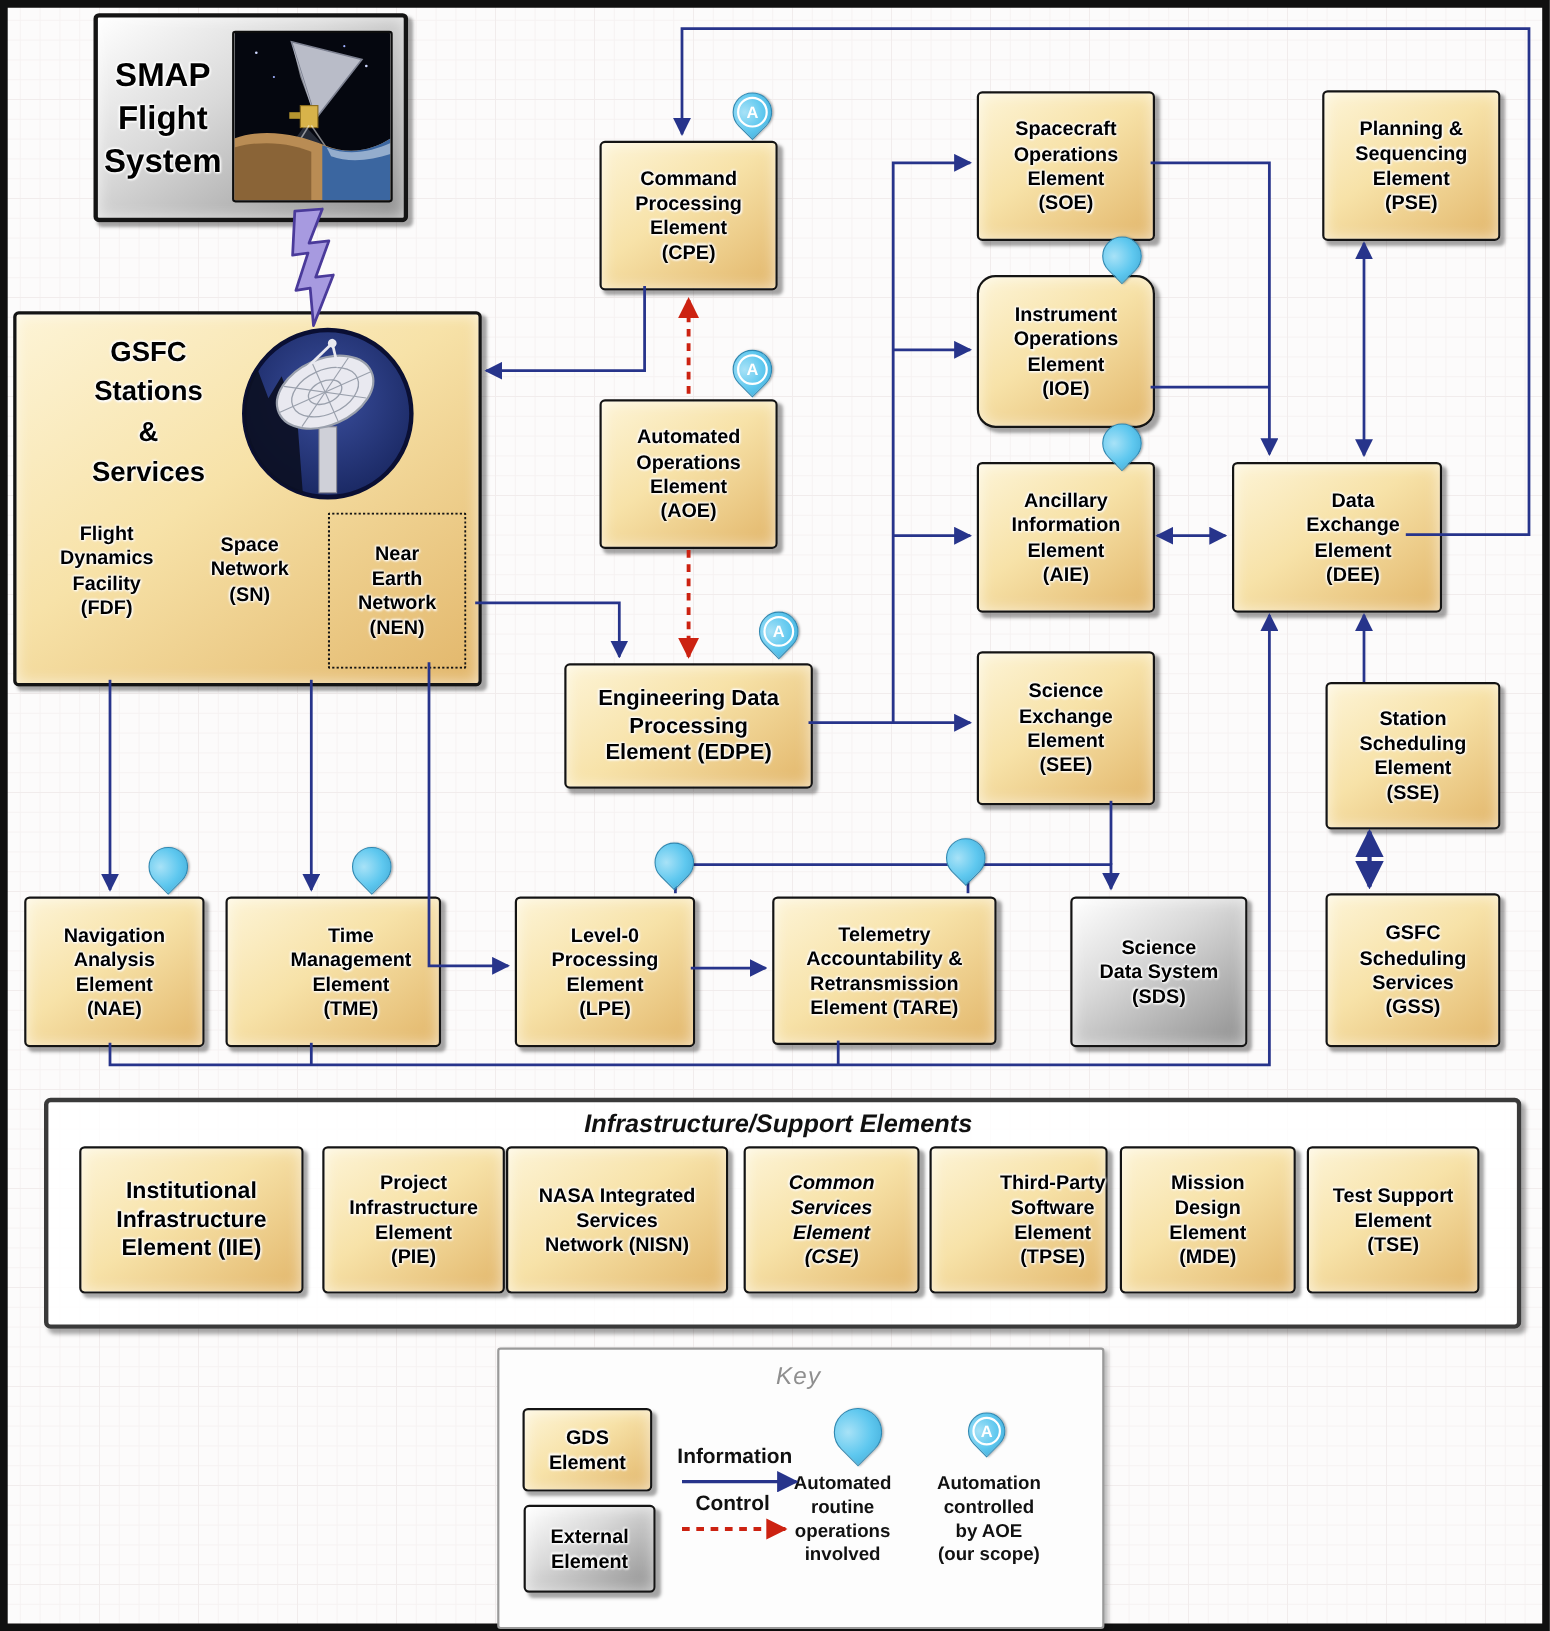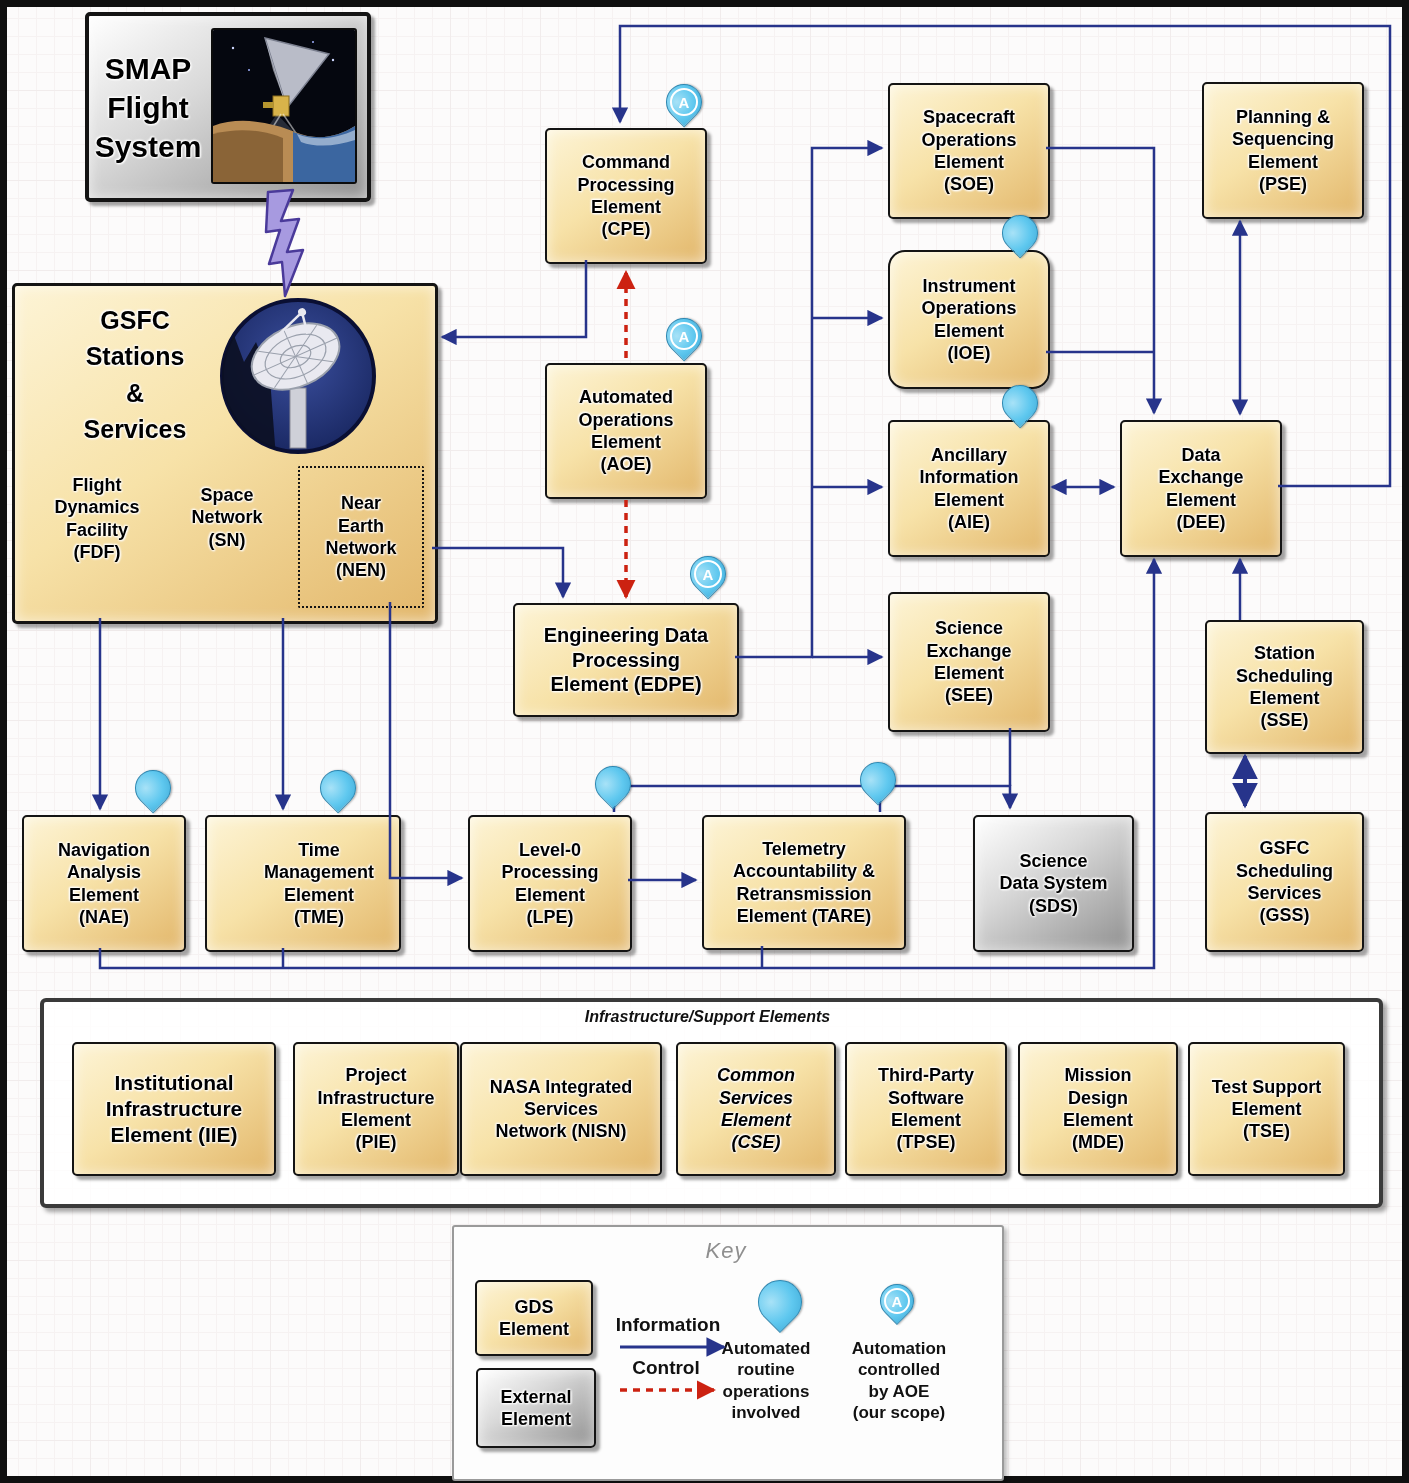--- a/index.html
+++ b/index.html
@@ -29,21 +29,21 @@
     text-shadow:0 0 3px #fff,0 0 3px #fff,1px 1px 2px #fff,-1px -1px 2px #fff;
   }
   .container-frame{
     position:absolute;z-index:1;background:rgba(255,255,255,.85);
     border:4px solid #3a3a3a;border-radius:6px;box-shadow:4px 4px 4px rgba(0,0,0,.35);
   }
   .key-frame{
     position:absolute;z-index:1;background:#fdfdfd;
     border:2px solid #9a9a9a;border-radius:3px;box-shadow:3px 3px 4px rgba(0,0,0,.25);
   }
-  .section-title{position:absolute;z-index:3;text-align:center;font-weight:bold;font-style:italic;font-size:16px;color:#111;}
+  .section-title{position:absolute;z-index:3;text-align:center;font-weight:bold;font-style:italic;font-size:23px;color:#111;}
   .key-title{position:absolute;z-index:3;text-align:center;font-style:italic;font-size:22px;color:#8f8f8f;letter-spacing:1px;}
   .pin{
     position:absolute;z-index:8;width:34px;height:34px;
     border-radius:50% 50% 50% 0;transform:rotate(-45deg);
     background:radial-gradient(circle at 35% 35%,#a8e2f7,#5fc8ef 55%,#3fa9d6);
     border:1.5px solid #2f87b0;box-shadow:1px 1px 2px rgba(0,0,0,.3);
   }
   .pin.apin .pin-a{
     position:absolute;inset:3px;border:2px solid #fff;border-radius:50%;
     display:flex;align-items:center;justify-content:center;transform:rotate(45deg);
@@ -171,21 +171,21 @@
 Information
 Element
 (AIE)</span>
     </div>
   <div class="node" style="left:888px;top:592px;width:158px;height:136px;">
     <span class="label">Science
 Exchange
 Element
 (SEE)</span>
     </div>
-  <div class="node" style="left:1120px;top:420px;width:158px;height:133px;">
+  <div class="node" style="left:1120px;top:420px;width:158px;height:133px;padding-left:29px;">
     <span class="label">Data
 Exchange
 Element
 (DEE)</span>
     </div>
   <div class="node" style="left:1202px;top:82px;width:158px;height:133px;">
     <span class="label">Planning &amp;
 Sequencing
 Element
 (PSE)</span>
@@ -249,21 +249,21 @@
     <span class="label">NASA Integrated
 Services
 Network (NISN)</span>
     </div>
   <div class="node" style="left:676px;top:1042px;width:156px;height:130px;font-style:italic;">
     <span class="label">Common
 Services
 Element
 (CSE)</span>
     </div>
-  <div class="node" style="left:845px;top:1042px;width:158px;height:130px;">
+  <div class="node" style="left:845px;top:1042px;width:158px;height:130px;justify-content:flex-end;">
     <span class="label">Third-Party
 Software
 Element
 (TPSE)</span>
     </div>
   <div class="node" style="left:1018px;top:1042px;width:156px;height:130px;">
     <span class="label">Mission
 Design
 Element
 (MDE)</span>

